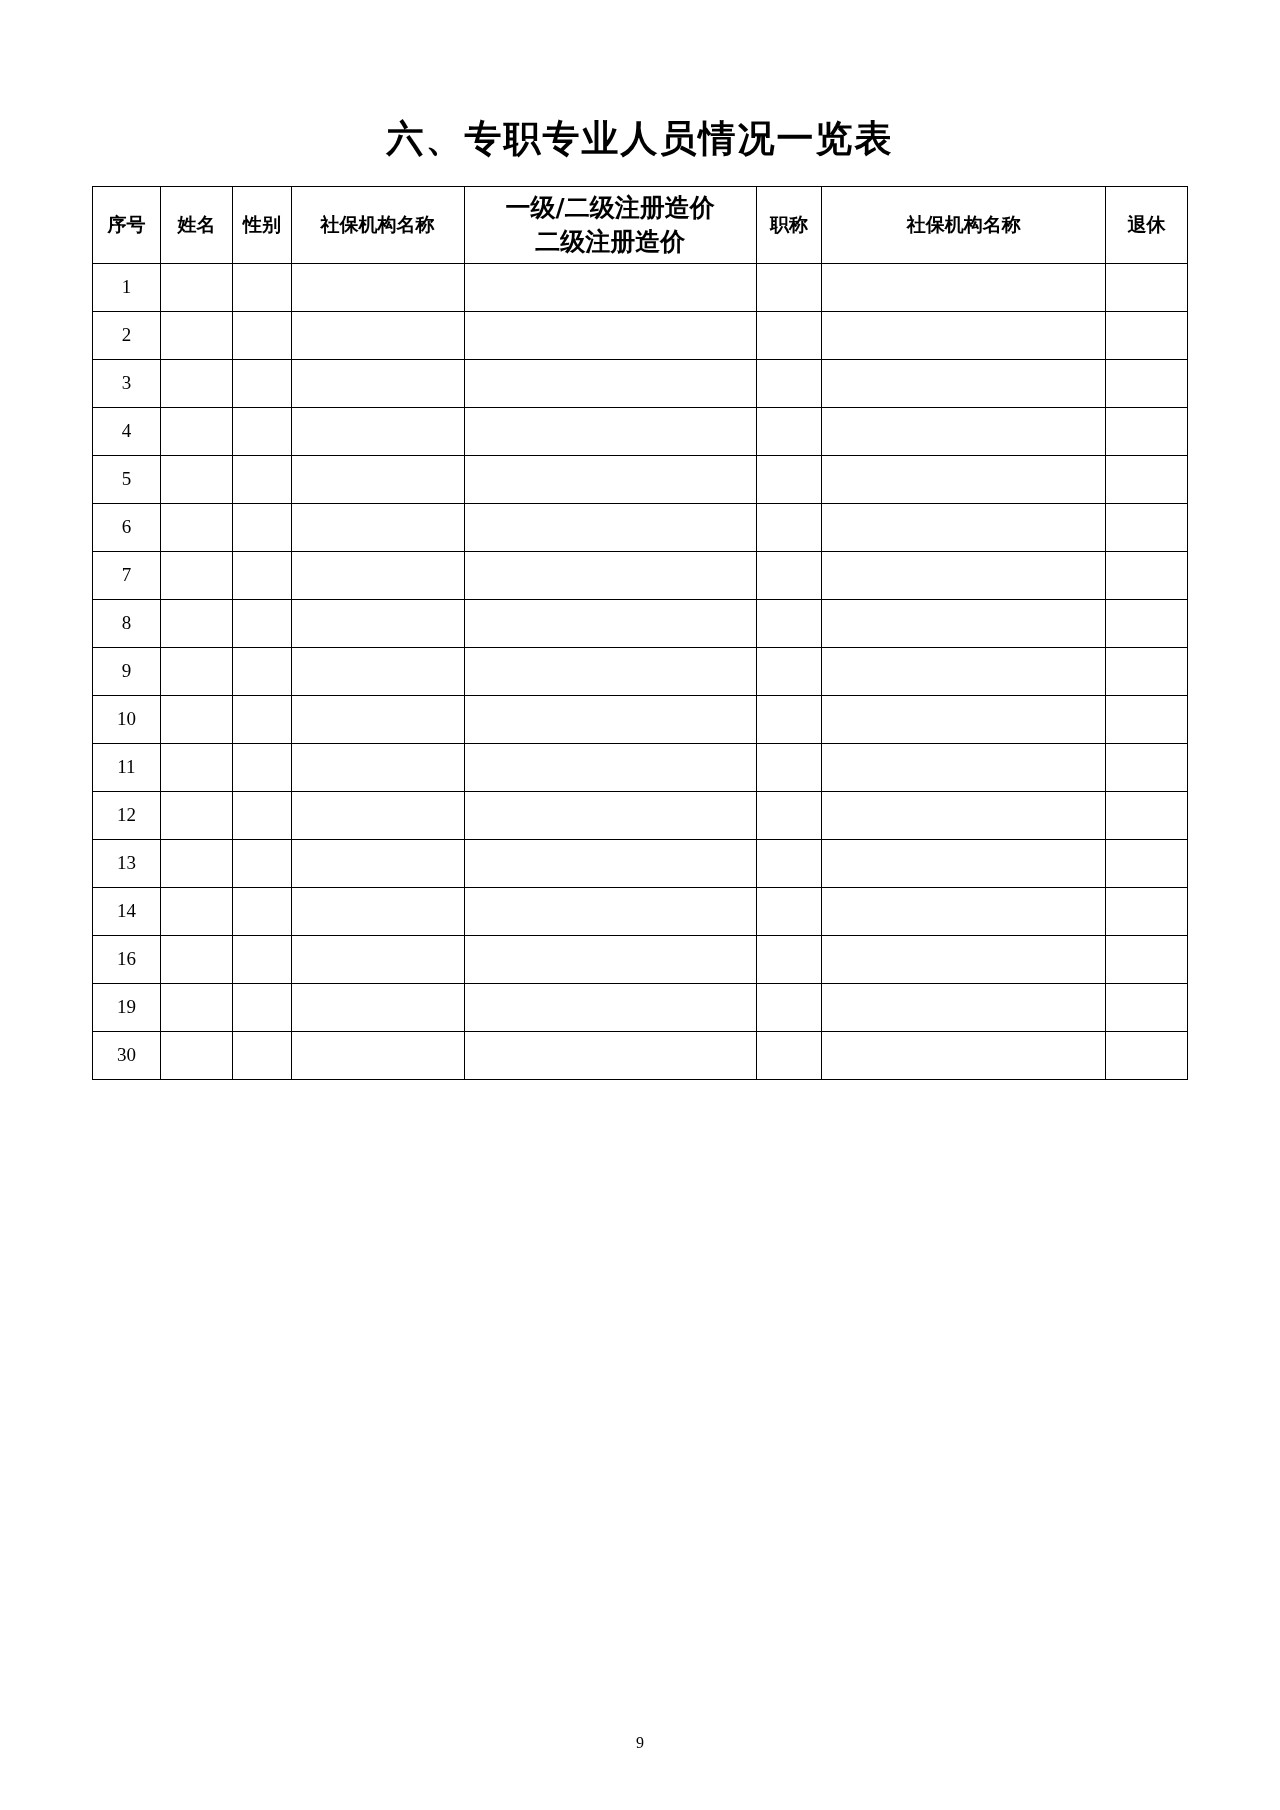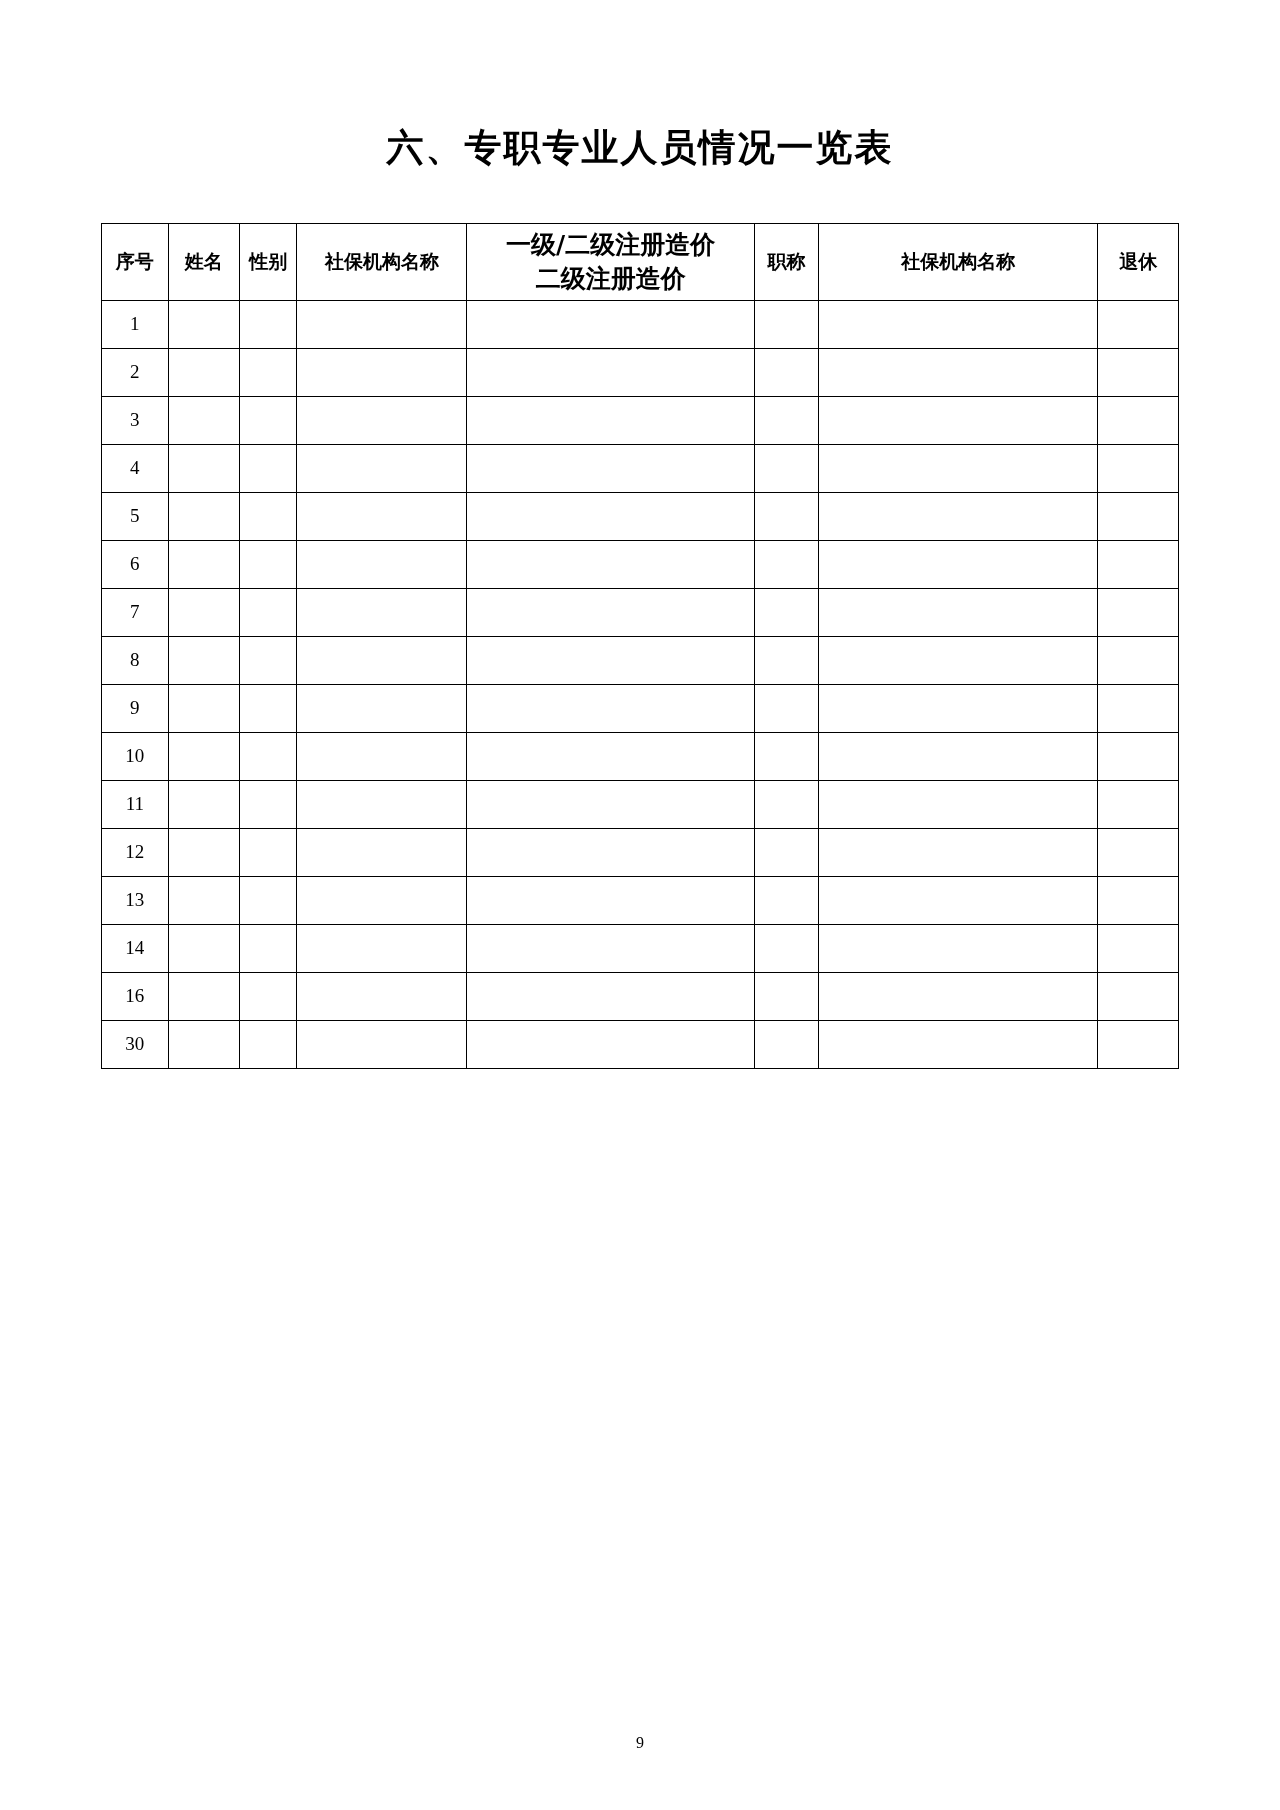--- a/index.html
+++ b/index.html
@@ -11,35 +11,35 @@
     width: 1280px;
     height: 1810px;
     font-family: "Liberation Serif", "DejaVu Serif", serif;
     color: #000000;
     position: relative;
   }
   .page {
     width: 1280px;
     height: 1810px;
     box-sizing: border-box;
-    padding: 13px;
+    padding: 4px;
     position: relative;
   }
   .doc-title {
     text-align: center;
     font-family: "DejaVu Sans", "Liberation Sans", sans-serif;
     font-size: 37px;
     font-weight: bold;
     letter-spacing: 2px;
     margin: 0;
     padding-top: 112px;
     line-height: 1.25;
   }
   .table-wrap {
-    margin-top: 52px;
+    margin-top: 24px;
     padding-left: 88px;
     padding-right: 88px;
     border-radius: 13px;
   }
   table.personnel {
     border-collapse: collapse;
     width: 100%;
     table-layout: fixed;
   }
   table.personnel th,
@@ -267,20 +267,30 @@
             <td class="idx">16</td>
             <td></td>
             <td></td>
             <td></td>
             <td></td>
             <td></td>
             <td></td>
             <td></td>
           </tr>
           <tr>
+            <td class="idx">19</td>
+            <td></td>
+            <td></td>
+            <td></td>
+            <td></td>
+            <td></td>
+            <td></td>
+            <td></td>
+          </tr>
+          <tr>
             <td class="idx">30</td>
             <td></td>
             <td></td>
             <td></td>
             <td></td>
             <td></td>
             <td></td>
             <td></td>
           </tr>
         </tbody>

